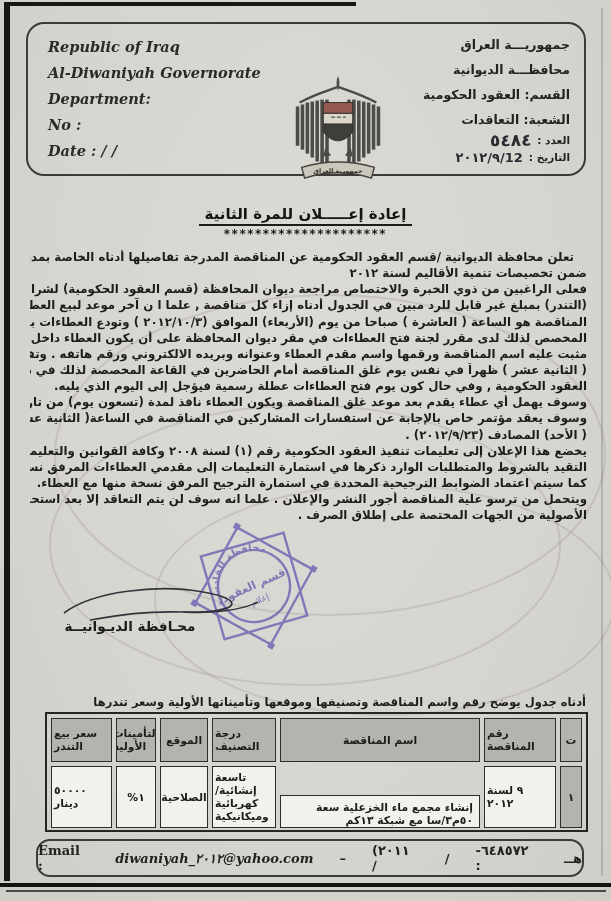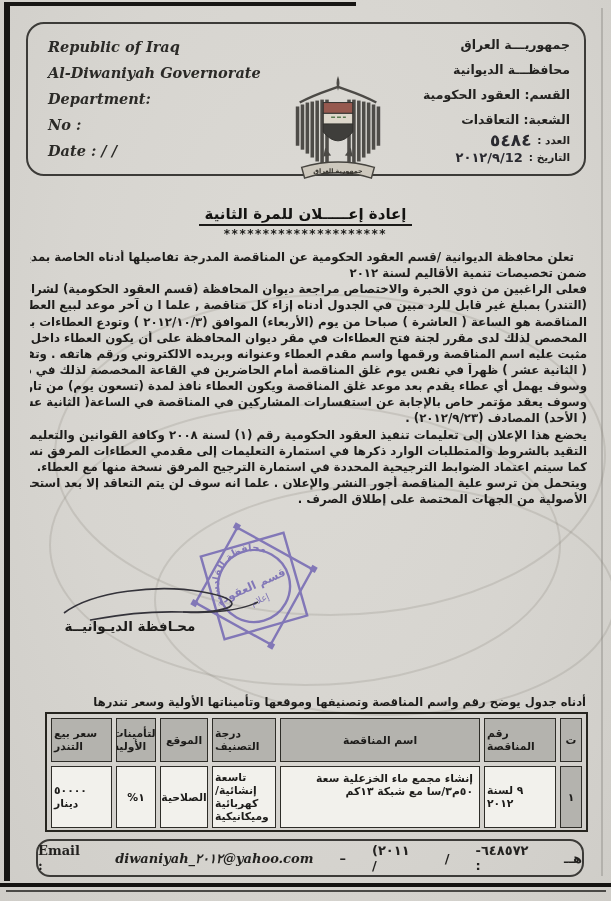--- a/index.html
+++ b/index.html
@@ -82,21 +82,21 @@
     grid-template-rows:44px 62px;gap:4px;
   }
   .cell{
     border:1.5px solid #2e2d28;background:#f2f1ec;
     display:flex;align-items:center;justify-content:center;text-align:left;
     font-size:10.8px;font-weight:bold;color:#1d1c1a;line-height:13px;padding:4px 2px;
     overflow:hidden;
   }
   .cell.head{background:#b4b3ae;}
   .cell.shade{background:#b4b3ae;}
-  .cell.name{justify-content:flex-start;text-align:right;align-items:flex-start;padding:5px 6px;}
+  .cell.name{justify-content:flex-start;text-align:right;align-items:flex-start;padding:5px 6px;margin-top:29px;}
 
   
   .footer-box{
     position:absolute;left:36px;top:839px;width:548px;height:38px;box-sizing:border-box;
     border:2px solid #3c3b38;border-radius:14px;
     display:flex;align-items:center;justify-content:center;gap:26px;direction:ltr;
     font-size:13px;color:#232220;font-weight:bold;
   }
   .footer-box .em-label{font-family:"DejaVu Serif",serif;}
   .footer-box .em-val{font-family:"DejaVu Serif",serif;font-style:italic;}
@@ -190,20 +190,21 @@
 
   <div class="body-text">
     <div class="body-line indent">تعلن محافظة الديوانية /قسم العقود الحكومية عن المناقصة المدرجة تفاصيلها أدناه الخاصة بمديرية ماء الديوانية</div>
     <div class="body-line">ضمن تخصيصات تنمية الأقاليم لسنة ٢٠١٢</div>
     <div class="body-line">فعلى الراغبين من ذوي الخبرة والاختصاص مراجعة ديوان المحافظة (قسم العقود الحكومية) لشراء مستندات المناقصة</div>
     <div class="body-line">(التندر) بمبلغ غير قابل للرد مبين في الجدول أدناه إزاء كل مناقصة , علما ا ن آخر موعد لبيع العطاءات وغلق</div>
     <div class="body-line">المناقصة هو الساعة ( العاشرة ) صباحا من يوم (الأربعاء) الموافق (٢٠١٢/١٠/٣ ) وتودع العطاءات بالصندوق</div>
     <div class="body-line">المخصص لذلك لدى مقرر لجنة فتح العطاءات في مقر ديوان المحافظة على أن يكون العطاء داخل ظرف مغلق ومختوم</div>
     <div class="body-line">مثبت عليه اسم المناقصة ورقمها واسم مقدم العطاء وعنوانه وبريده الالكتروني ورقم هاتفه . وتفتح في الساعة</div>
     <div class="body-line">( الثانية عشر ) ظهراً في نفس يوم غلق المناقصة أمام الحاضرين في القاعة المخصصة لذلك في ديوان المحافظة /قسم</div>
+    <div class="body-line">العقود الحكومية , وفي حال كون يوم فتح العطاءات عطلة رسمية فيؤجل إلى اليوم الذي يليه.</div>
     <div class="body-line">وسوف يهمل أي عطاء يقدم بعد موعد غلق المناقصة ويكون العطاء نافذ لمدة (تسعون يوم) من تاريخ غلق المناقصة</div>
     <div class="body-line">وسوف يعقد مؤتمر خاص بالإجابة عن استفسارات المشاركين في المناقصة في الساعة( الثانية عشر) ظهرا من يوم</div>
     <div class="body-line">( الأحد) المصادف (٢٠١٢/٩/٢٣) .</div>
     <div class="body-line">يخضع هذا الإعلان إلى تعليمات تنفيذ العقود الحكومية رقم (١) لسنة ٢٠٠٨ وكافة القوانين والتعليمات النافذة كما يجب</div>
     <div class="body-line">التقيد بالشروط والمتطلبات الوارد ذكرها في استمارة التعليمات إلى مقدمي العطاءات المرفق نسخة منها مع كل عطاء ,</div>
     <div class="body-line">كما سيتم اعتماد الضوابط الترجيحية المحددة في استمارة الترجيح المرفق نسخة منها مع العطاء.</div>
     <div class="body-line">ويتحمل من ترسو علية المناقصة أجور النشر والإعلان . علما انه سوف لن يتم التعاقد إلا بعد استحصال الموافقات</div>
     <div class="body-line">الأصولية من الجهات المختصة على إطلاق الصرف .</div>
   </div>
 

